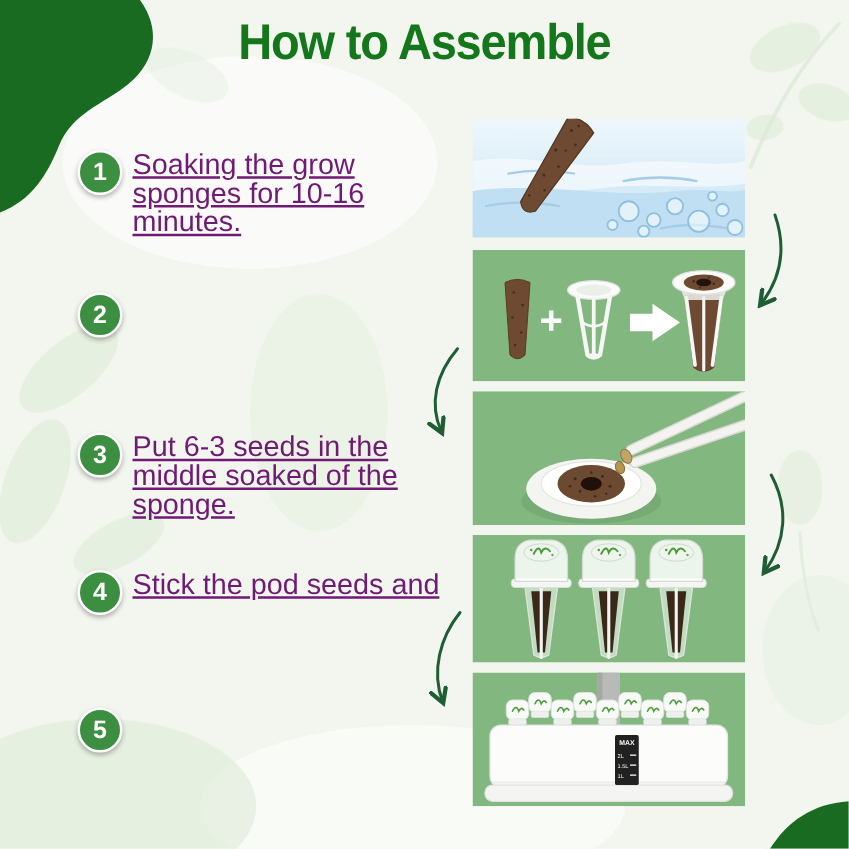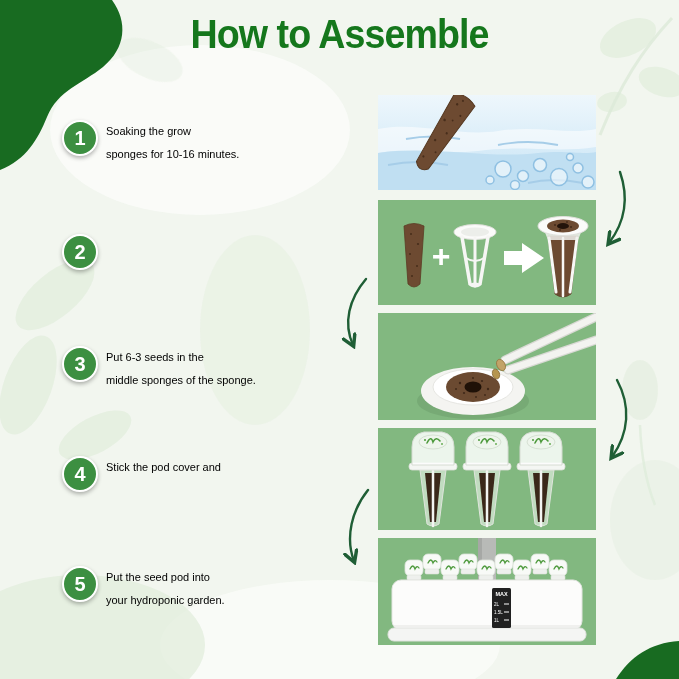--- a/index.html
+++ b/index.html
@@ -16,21 +16,21 @@
     transform:scaleX(.94);
   }
   .step{position:absolute;left:62px;width:305px;display:flex;gap:8px;}
   .badge{
     flex:0 0 36px;width:36px;height:36px;margin-top:3px;border-radius:50%;
     background:#3c8f41;border:2.5px solid #ffffff;box-sizing:border-box;
     box-shadow:0 2px 4px rgba(0,0,0,.30);
     color:#ffffff;font-weight:bold;font-size:20px;
     display:flex;align-items:center;justify-content:center;
   }
-  .step-text{font-size:11px;line-height:23px;color:#000000;padding-top:3px;}
+  .step-text{font-size:23px;line-height:23px;color:#701a75;padding-top:3px;text-decoration:underline;}
   .panel{position:absolute;left:378px;width:218px;}
   .panel svg{display:block;}
   #step1{top:117px;} #step2{top:231px;} #step3{top:343px;} #step4{top:453px;} #step5{top:563px;}
   #panel1{top:95px;}  #panel2{top:200px;} #panel3{top:313px;} #panel4{top:428px;} #panel5{top:538px;}
   .arrows{position:absolute;inset:0;z-index:1;pointer-events:none;}
 </style>
 </head>
 <body>
 
 <div class="page">
@@ -87,35 +87,31 @@
     <div class="step" id="step2">
       <div class="badge">2</div>
       <div class="step-text">
         <br>
       </div>
     </div>
     <div class="step" id="step3">
       <div class="badge">3</div>
       <div class="step-text">
         <span>Put 6-3 seeds in the</span><br>
-        <span>middle sponges of the sponge.</span>
+        <span>middle soaked of the sponge.</span>
       </div>
     </div>
     <div class="step" id="step4">
       <div class="badge">4</div>
       <div class="step-text">
-        <span>Stick the pod cover and</span><br>
+        <span>Stick the pod seeds and</span><br>
       </div>
     </div>
     <div class="step" id="step5">
       <div class="badge">5</div>
-      <div class="step-text">
-        <span>Put the seed pod into</span><br>
-        <span>your hydroponic garden.</span>
-      </div>
     </div>
 
     <div class="panel" id="panel1">
       <svg width="218" height="95" viewBox="0 0 218 95">
         <defs>
           <linearGradient id="waterGrad" x1="0" y1="0" x2="0" y2="1">
             <stop offset="0" stop-color="#eef7fc"></stop>
               <stop offset="1" stop-color="#c6e3f5"></stop>
           </linearGradient>
         </defs>

